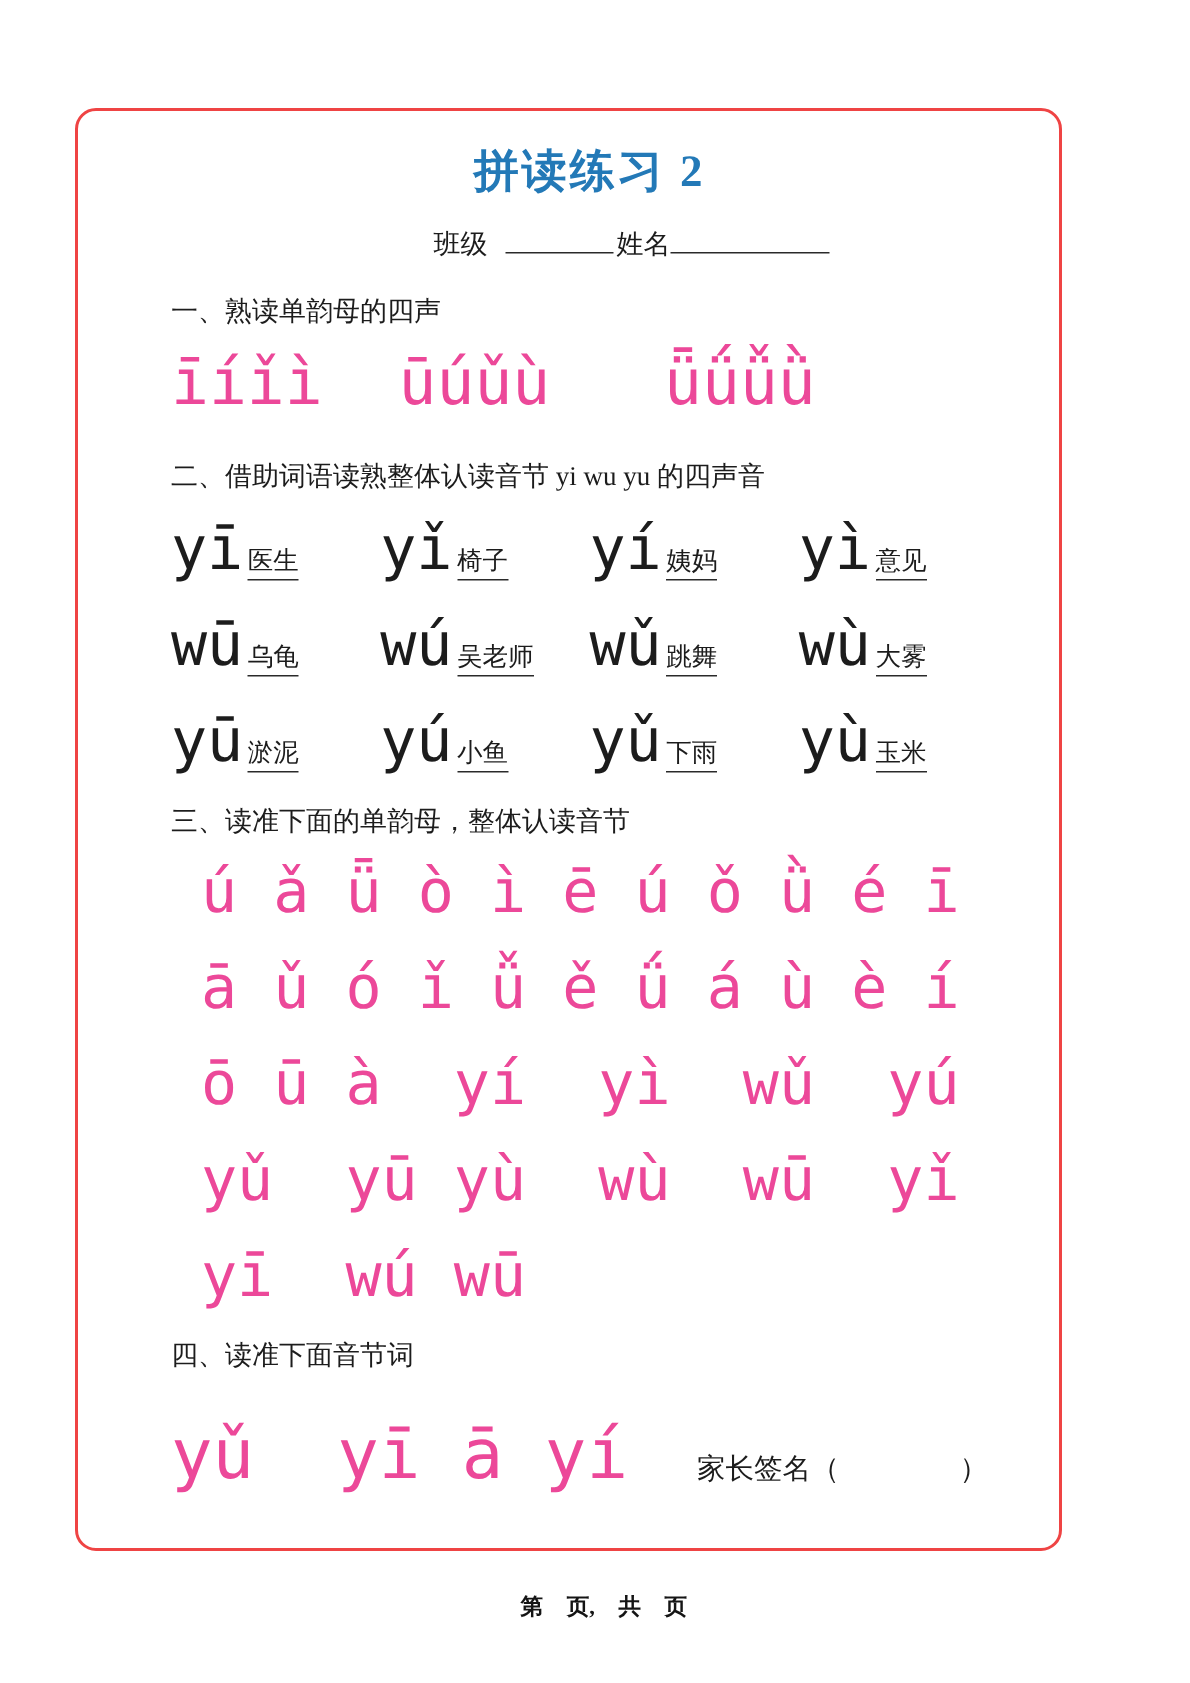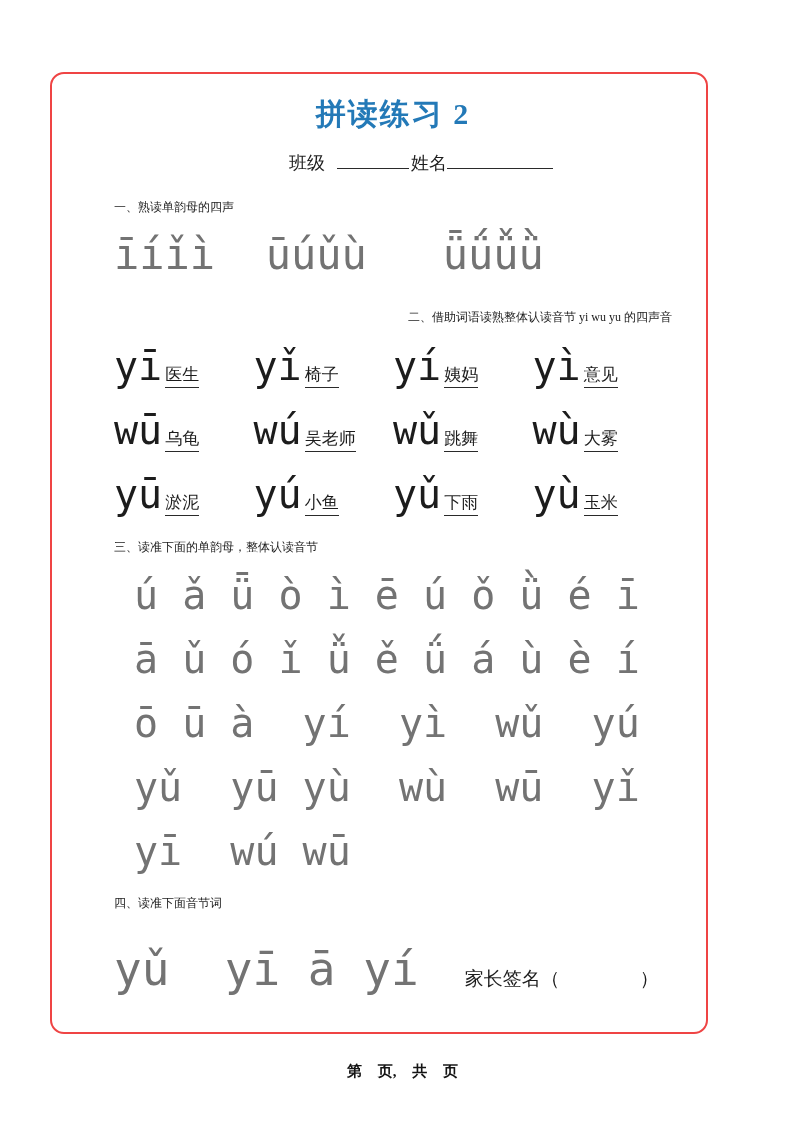--- a/index.html
+++ b/index.html
@@ -46,32 +46,32 @@
   }
   .blank {
     display: inline-block;
     height: 1.05em;
     border-bottom: 1.5px solid #2a2a2a;
     vertical-align: baseline;
   }
   .blank-class { width: 72px; margin-left: 12px; margin-right: 2px; }
   .blank-name  { width: 106px; }
   .shead {
-    font-size: 12px;
+    font-size: 18px;
     line-height: 24px;
     color: #1c1c1c;
   }
   .shead.h1 { margin-top: 20px; }
-  .shead.h2 { margin-top: 20px; text-align: right; }
+  .shead.h2 { margin-top: 20px; }
   .shead.h3 { margin-top: 14px; }
   .shead.h4 { margin-top: 8px; }
   .pyrow {
     font-family: "DejaVu Sans Mono", "Liberation Mono", monospace;
     white-space: pre;
-    color: #737373;
+    color: #ec4899;
   }
   .s1 {
     font-size: 42px;
     line-height: 60px;
     margin-top: 6px;
   }
   .s3wrap { margin-top: 4px; margin-left: 20px; }
   .s3 {
     font-size: 40px;
     line-height: 64px;

